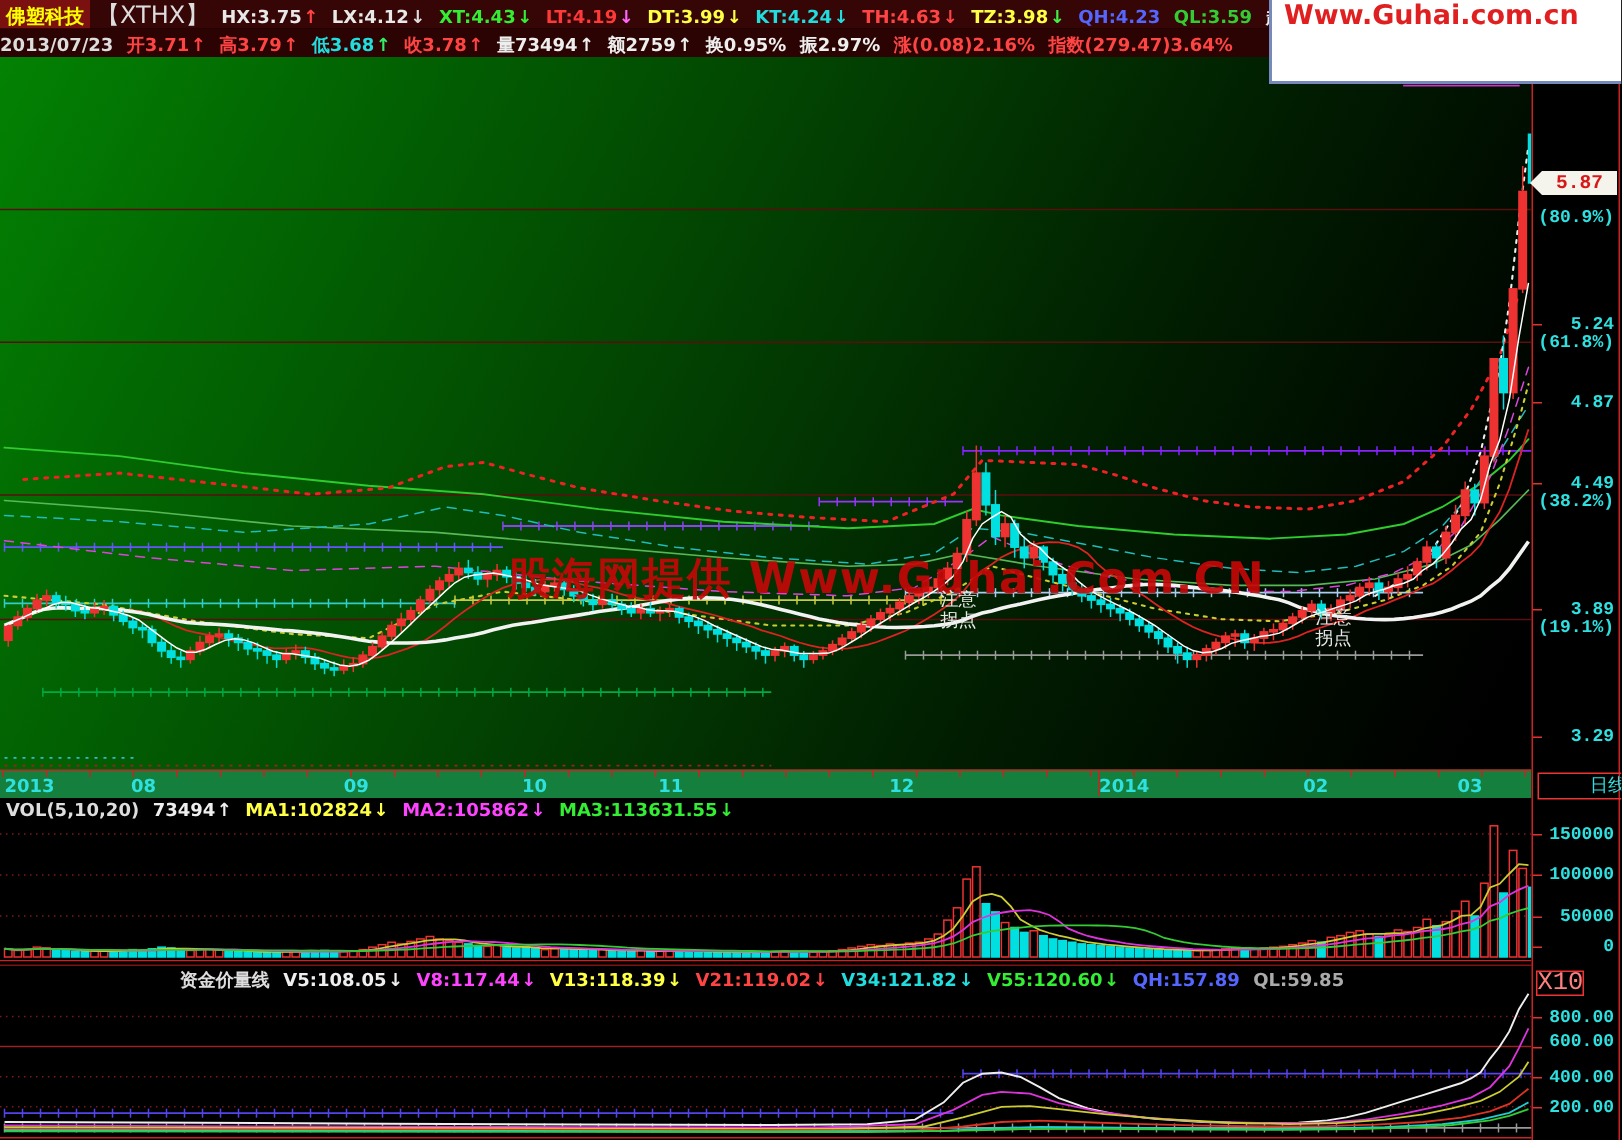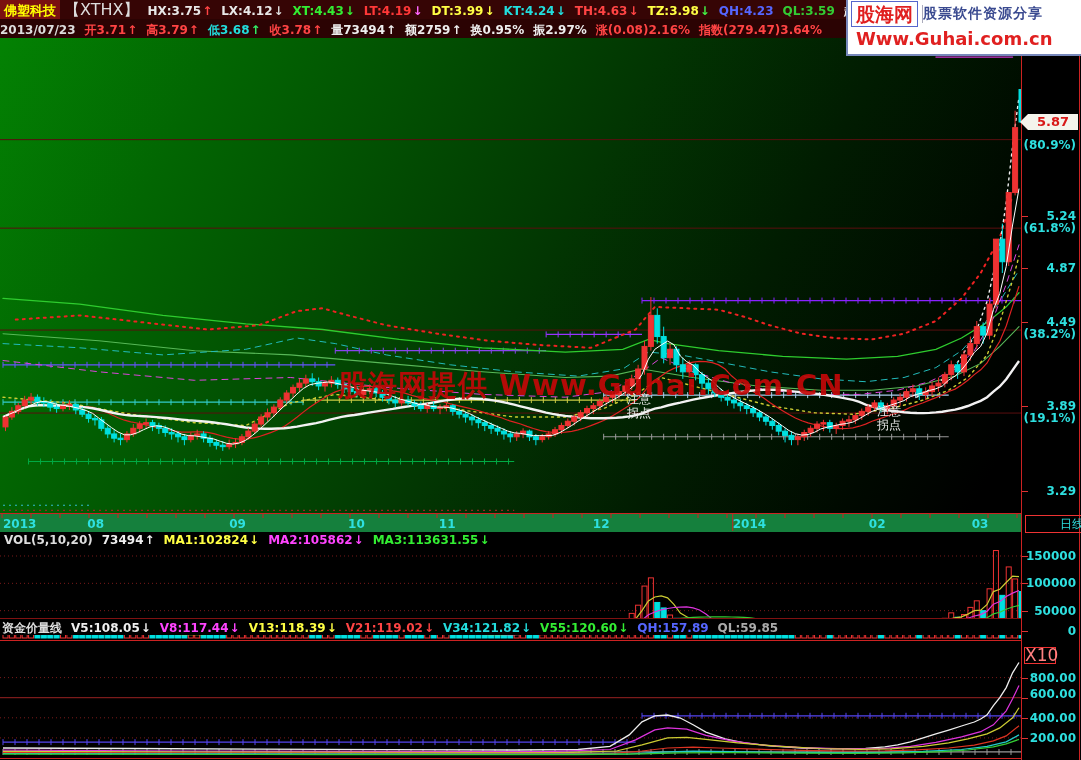--- a/index.html
+++ b/index.html
@@ -15,40 +15,40 @@
   #codetag{color:#dddddd;margin:0 8px 0 4px;}
   
   #mainpane{position:absolute;left:0;top:38px;width:1021px;height:475px;
     background:linear-gradient(118deg,#038203 0%,#026602 18%,#025002 34%,#023602 52%,#011c01 70%,#000900 86%,#000 96%);}
   #mainsvg,#volsvg,#moneysvg{position:absolute;left:0;}
   #watermark{position:absolute;left:338px;top:366px;font-size:29px;font-weight:bold;
     color:#c40808;opacity:.92;letter-spacing:1px;white-space:nowrap;z-index:5;}
   .anno{position:absolute;color:#e8e8e8;font-size:12px;line-height:14px;z-index:6;}
   
   #raxis{position:absolute;left:1021px;top:38px;width:60px;height:722px;background:#000;
-    border-left:1px solid #c22;}
+    border-left:1px solid #c22;font-family:Liberation Mono, monospace;}
   #raxis .innerline{position:absolute;left:57px;top:0;width:1px;height:722px;background:#c22;}
   .axlab{position:absolute;right:6px;color:#2ee0e0;font-size:12px;font-weight:600;white-space:nowrap;}
   .axtick{position:absolute;left:0;width:6px;height:1px;background:#d33;}
   #pricetag{position:absolute;left:6px;top:76px;width:50px;height:16px;background:#f4f4ec;
     color:#d81818;font-size:13px;font-weight:bold;text-align:center;line-height:16px;z-index:4;}
   #pricetag:before{content:"";position:absolute;left:-8px;top:0;border-top:8px solid transparent;
     border-bottom:8px solid transparent;border-right:8px solid #f4f4ec;}
   #periodbox{position:absolute;left:3px;top:477px;width:52px;height:16px;border:1px solid #e33;
     color:#2ee0e0;font-size:12px;text-align:center;line-height:16px;padding-left:20px;}
   #x10box{position:absolute;left:2px;top:584px;width:30px;height:15px;border:1px solid #e33;
     color:#ff8080;font-size:17px;text-align:center;line-height:15px;margin-top:25px;}
   
   #datestrip{position:absolute;left:0;top:513px;width:1021px;height:19px;background:#15803d;
     border-top:1px solid #c22;border-bottom:1px solid #c22;}
   .dlab{position:absolute;top:3px;color:#2ee0e0;font-size:12px;font-weight:600;}
   
   .paneheader{position:absolute;left:0;width:1021px;background:#000;white-space:nowrap;}
   #volheader{top:532px;height:14px;line-height:14px;}
-  #moneyheader{top:618px;height:16px;line-height:16px;border-top:1px solid #801111;}
+  #moneyheader{top:643px;height:16px;line-height:16px;border-top:1px solid #801111;text-align:center;}
   #bottomline{position:absolute;left:0;top:758px;width:1081px;height:1px;background:#c22;}
   
   #logo{position:absolute;right:0;top:0;width:233px;height:54px;background:#fff;
     border-left:2px solid #7788bb;border-bottom:2px solid #7788bb;z-index:20;}
   #logo .r1{height:28px;display:flex;align-items:center;}
   #guhai-name{color:#e02020;font-weight:bold;font-size:19px;padding:0 4px;margin-left:3px;
     border:1px solid #5566cc;line-height:24px;}
   #guhai-slogan{color:#3a4a90;font-size:14px;font-weight:bold;margin-left:4px;letter-spacing:1px;
     font-family:"DejaVu Serif","Liberation Serif",serif;border-left:1px solid #aab;}
   #guhai-url{color:#e02020;font-weight:bold;font-size:18px;margin-left:8px;line-height:22px;}
@@ -59,24 +59,20 @@
 <div id="app">
 
   <div class="hdr" id="hdr1">
     <span id="stockname">佛塑科技</span><span id="codetag">【XTHX】</span><span id="hdr1fields"><span class="hf" style="color: rgb(232, 232, 232);">HX:3.75<span class="ar" style="color: rgb(255, 68, 68);">↑</span></span><span class="hf" style="color: rgb(232, 232, 232);">LX:4.12<span class="ar" style="color: rgb(221, 221, 221);">↓</span></span><span class="hf" style="color: rgb(51, 238, 51);">XT:4.43<span class="ar" style="color: rgb(51, 238, 51);">↓</span></span><span class="hf" style="color: rgb(255, 56, 56);">LT:4.19<span class="ar" style="color: rgb(255, 102, 255);">↓</span></span><span class="hf" style="color: rgb(255, 255, 68);">DT:3.99<span class="ar" style="color: rgb(255, 255, 68);">↓</span></span><span class="hf" style="color: rgb(34, 221, 221);">KT:4.24<span class="ar" style="color: rgb(34, 221, 221);">↓</span></span><span class="hf" style="color: rgb(255, 68, 68);">TH:4.63<span class="ar" style="color: rgb(255, 68, 68);">↓</span></span><span class="hf" style="color: rgb(255, 255, 68);">TZ:3.98<span class="ar" style="color: rgb(68, 238, 68);">↓</span></span><span class="hf" style="color: rgb(85, 102, 255);">QH:4.23</span><span class="hf" style="color: rgb(51, 204, 51);">QL:3.59</span><span class="hf" style="color: rgb(238, 238, 238);">起步价:4.00</span><span class="hf" style="color: rgb(238, 238, 238);">粘合:6.24<span class="ar" style="color: rgb(238, 238, 238);">↓</span></span><span class="hf" style="color: rgb(51, 238, 51);">X粘合:6.05<span class="ar" style="color: rgb(51, 238, 51);">↓</span></span></span>
   </div>
   <div class="hdr" id="hdr2">
     <span id="hdr2fields"><span class="hf" style="color: rgb(221, 221, 221);">2013/07/23</span><span class="hf" style="color: rgb(255, 68, 68);">开3.71<span class="ar" style="color: rgb(255, 68, 68);">↑</span></span><span class="hf" style="color: rgb(255, 68, 68);">高3.79<span class="ar" style="color: rgb(255, 68, 68);">↑</span></span><span class="hf" style="color: rgb(34, 221, 221);">低3.68<span class="ar" style="color: rgb(51, 238, 102);">↑</span></span><span class="hf" style="color: rgb(255, 68, 68);">收3.78<span class="ar" style="color: rgb(255, 68, 68);">↑</span></span><span class="hf" style="color: rgb(238, 238, 238);">量73494<span class="ar" style="color: rgb(238, 238, 238);">↑</span></span><span class="hf" style="color: rgb(238, 238, 238);">额2759<span class="ar" style="color: rgb(238, 238, 238);">↑</span></span><span class="hf" style="color: rgb(238, 238, 238);">换0.95%</span><span class="hf" style="color: rgb(238, 238, 238);">振2.97%</span><span class="hf" style="color: rgb(255, 68, 68);">涨(0.08)2.16%</span><span class="hf" style="color: rgb(255, 68, 68);">指数(279.47)3.64%</span></span>
   </div>
 
   <div id="logo">
-    <div class="r1">
-      <span id="guhai-name">股海网</span>
-      <span id="guhai-slogan">股票软件资源分享</span>
-    </div>
     <div id="guhai-url">Www.Guhai.com.cn</div>
   </div>
 
   <div id="mainpane"></div>
   <svg id="mainsvg" style="top:38px" width="1021" height="475" viewBox="0 38 1021 475">
       <line x1="0" x2="1021" y1="139.6344725111441" y2="139.6344725111441" stroke="#5a0f0f" stroke-width="1"></line>
       <line x1="0" x2="1021" y1="228.14115898959878" y2="228.14115898959878" stroke="#5a0f0f" stroke-width="1"></line>
       <line x1="0" x2="1021" y1="330.0579494799406" y2="330.0579494799406" stroke="#5a0f0f" stroke-width="1"></line>
       <line x1="0" x2="1021" y1="413.05943536404163" y2="413.05943536404163" stroke="#5a0f0f" stroke-width="1"></line>
       <g>

